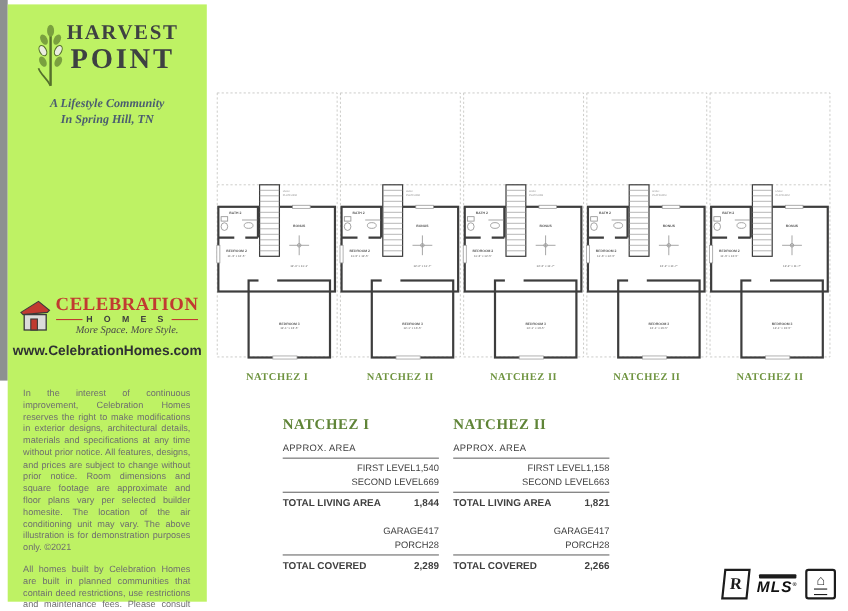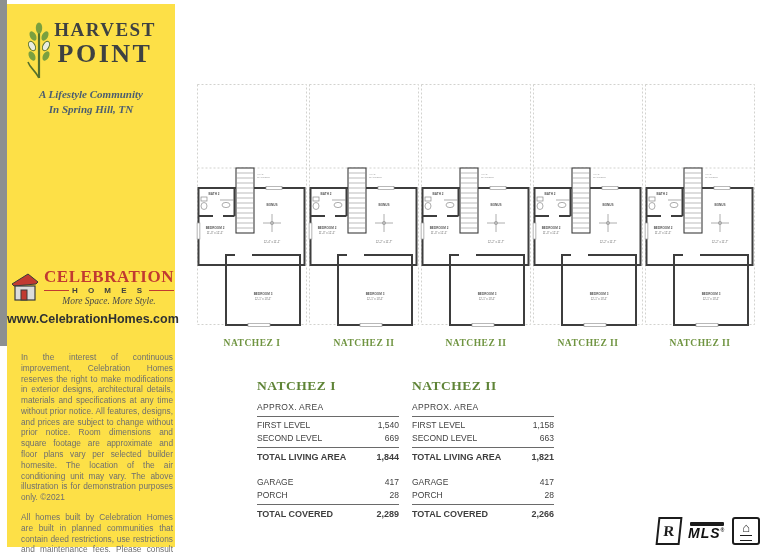--- a/index.html
+++ b/index.html
@@ -1,20 +1,20 @@
 <!DOCTYPE html>
 <html><head>
 <meta charset="utf-8">
 <style>
   html,body{margin:0;padding:0;background:#fff;}
   .page{position:relative;width:771px;height:555px;background:#fff;overflow:hidden;
         font-family:"Liberation Sans",sans-serif;}
   
   .edge-strip{position:absolute;left:0;top:0;width:7px;height:346px;background:#8d9090;}
-  .sidebar{position:absolute;left:7px;top:4px;width:168px;height:543px;background:#fde047;}
+  .sidebar{position:absolute;left:7px;top:4px;width:168px;height:543px;background:#bef264;padding-left:13px;}
   .brand{position:absolute;left:0;top:16px;width:100%;text-align:center;}
   .brand-row{display:flex;justify-content:center;align-items:flex-start;gap:2px;}
   .wheat{width:26px;height:58px;margin-top:2px;}
   .brand-name{font-family:"Liberation Serif",serif;color:#3e4142;text-align:left;line-height:1;}
   .brand-line1{font-size:19px;font-weight:bold;letter-spacing:1.5px;}
   .brand-line2{font-size:26px;font-weight:bold;letter-spacing:2.5px;margin-top:2px;text-align:center;}
   .brand-tagline{font-family:"Liberation Serif",serif;font-style:italic;font-weight:bold;
                  color:#4b5d70;font-size:11px;line-height:1.35;margin-top:7px;}
   .builder{position:absolute;left:0;top:264px;width:100%;text-align:center;}
   .builder-row{display:flex;justify-content:center;align-items:center;gap:2px;}
@@ -52,21 +52,21 @@
   .t-room{font-family:"Liberation Sans",sans-serif;font-size:3.1px;font-weight:bold;fill:#555;}
   .t-dim{font-family:"Liberation Sans",sans-serif;font-size:2.7px;fill:#666;}
   .t-hvac{font-family:"Liberation Sans",sans-serif;font-size:2.4px;fill:#939393;}
   
   .spec{position:absolute;top:378px;width:142px;color:#3f3f3f;}
   .spec1{left:257px;} .spec2{left:412px;}
   .spec h3{margin:0;font-family:"Liberation Serif",serif;font-size:13.5px;font-weight:bold;
            letter-spacing:0.5px;color:#5f8437;}
   .spec .area{font-size:8.5px;letter-spacing:0.3px;margin-top:8px;padding-bottom:4px;
               border-bottom:1px solid #6a6a6a;}
-  .srow{display:flex;justify-content:space-between;font-size:8.5px;padding:2.5px 0 1px 0;}
+  .srow{display:flex;justify-content:flex-end;font-size:8.5px;padding:2.5px 0 1px 0;}
   .stotal{display:flex;justify-content:space-between;font-size:9px;font-weight:bold;
           padding:4px 0;border-top:1px solid #6a6a6a;margin-top:3px;}
   .sgap{height:8px;}
   
   .amenities{position:absolute;left:583px;top:378px;width:174px;height:126px;
              background:#dbdcc4;text-align:center;color:#3e5424;}
   .amen-title{font-family:"Liberation Serif",serif;font-weight:bold;font-size:12px;
               letter-spacing:0.4px;margin-top:13px;}
   .amen-lines{font-family:"Liberation Serif",serif;font-style:italic;font-weight:bold;
               font-size:11px;line-height:1.33;margin-top:5px;}

